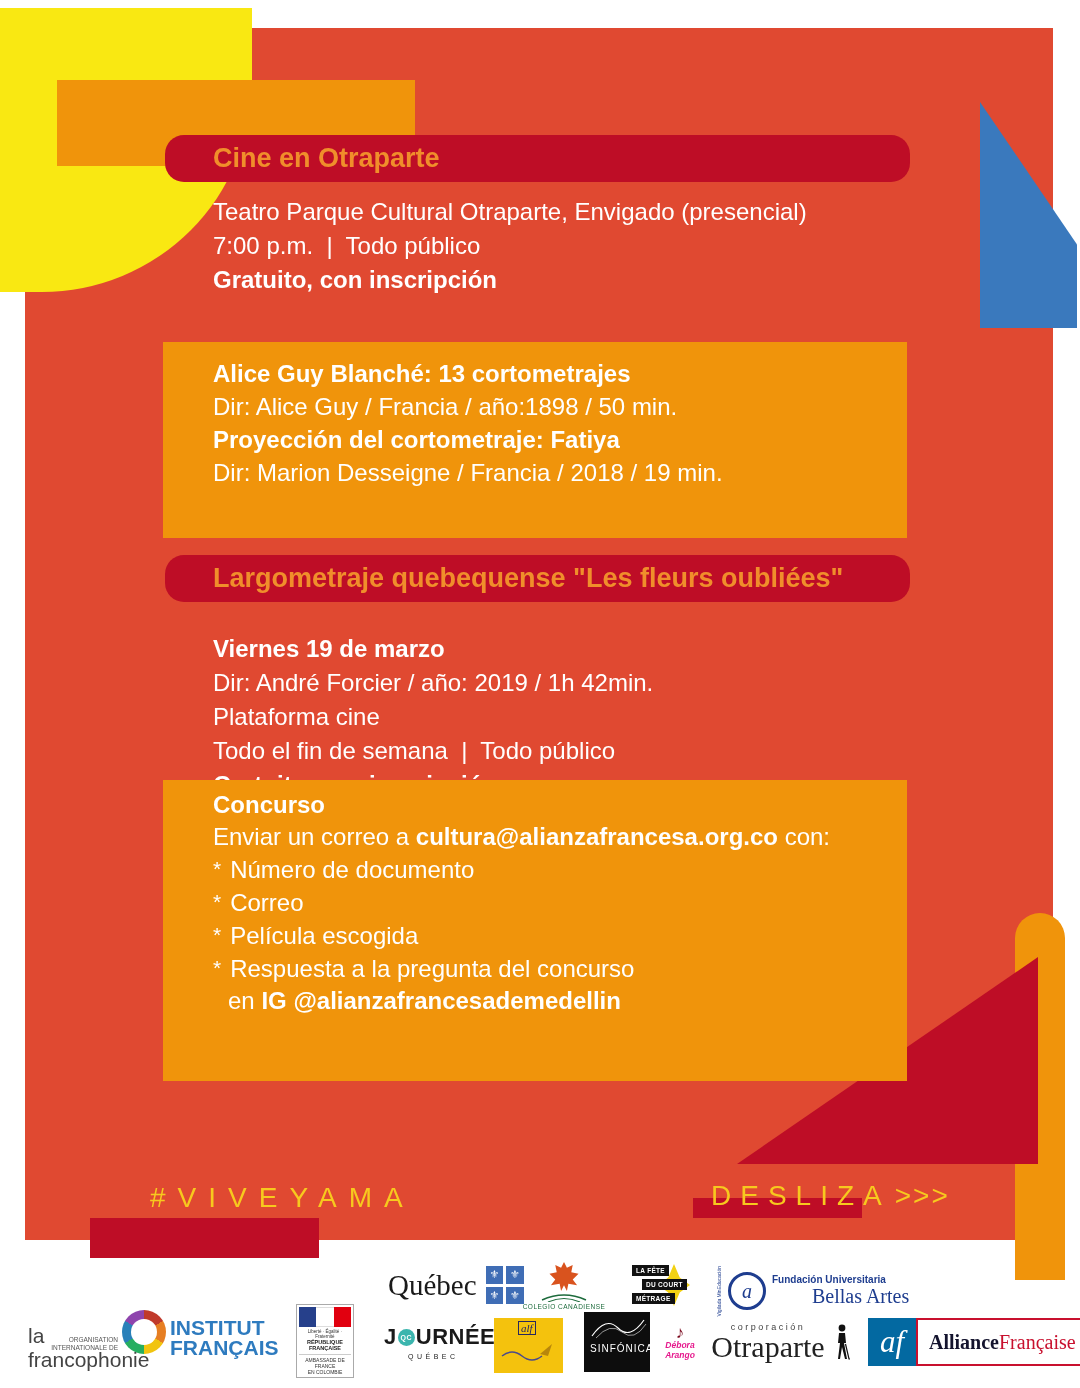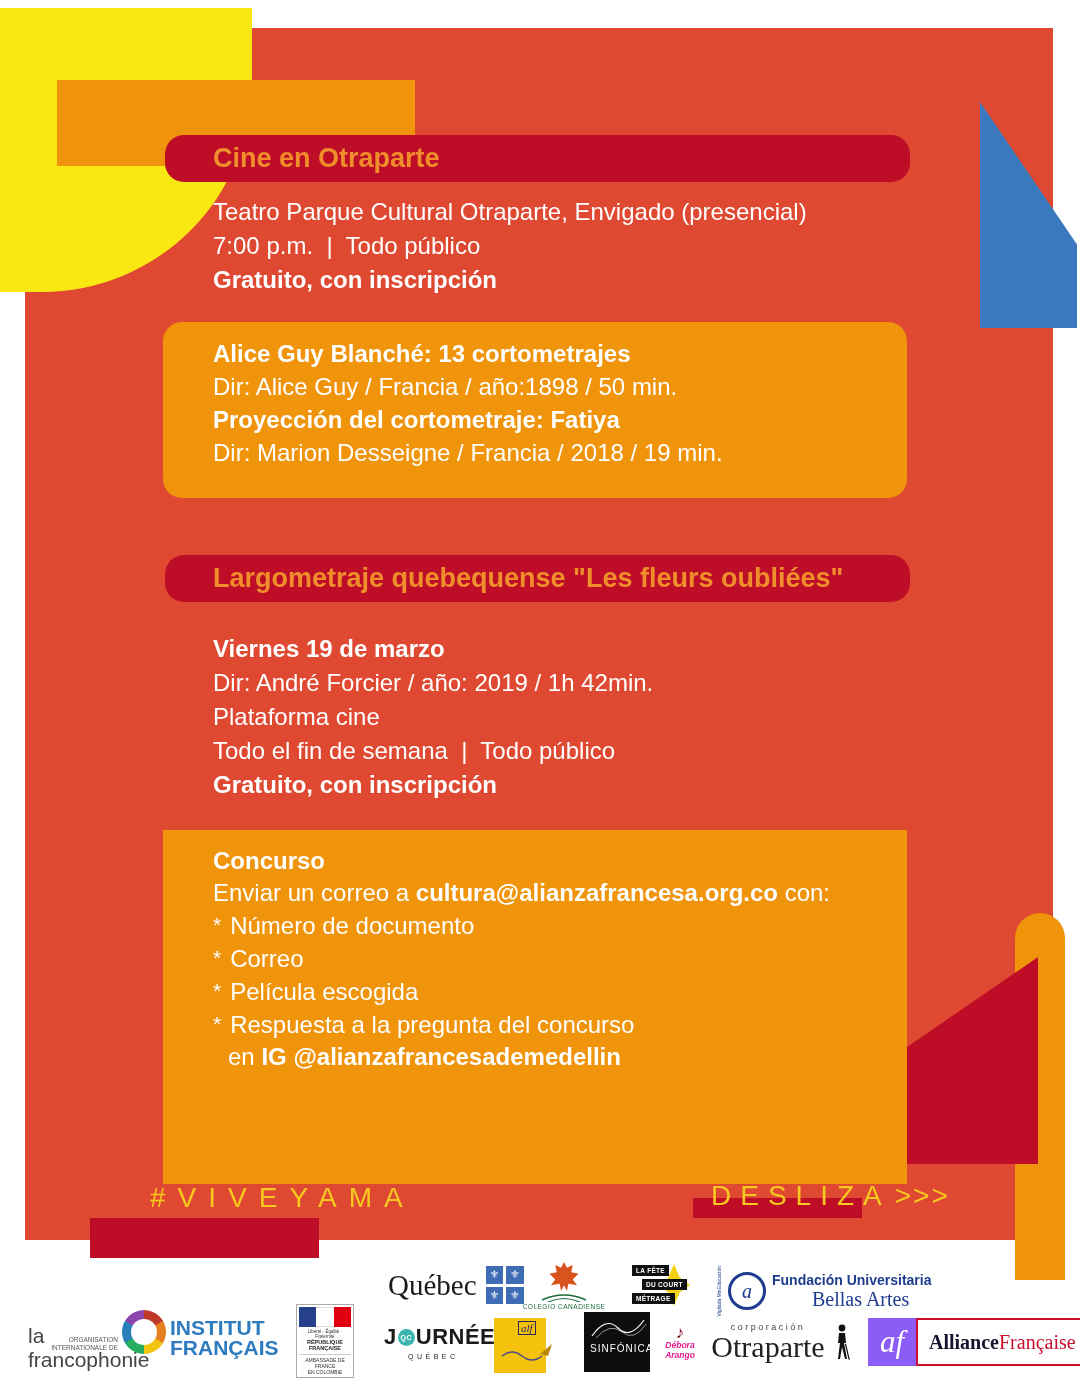--- a/index.html
+++ b/index.html
@@ -29,22 +29,22 @@
 
   
   .text-block { position:absolute; left:213px; color:#ffffff; font-size:24px; line-height:34px; }
   #block1 { top:195px; }
   #block2 { top:632px; }
   .b { font-weight:bold; }
 
   
   .orange-box { position:absolute; left:163px; width:744px; background:#F0940B; color:#ffffff;
                 font-size:24px; padding-left:50px; }
-  #box1 { top:322px; height:176px; line-height:33px; padding-top:15px;border-radius:19px; }
-  #box2 { top:830px; height:354px; line-height:32px; padding-top:15px; }
+  #box1 { top:342px; height:196px; line-height:33px; padding-top:15px; }
+  #box2 { top:780px; height:301px; line-height:32px; padding-top:9px; }
   .bullet { display:inline-block; font-size:21px; vertical-align:2px; margin-right:9px; }
   .indent { padding-left:15px; }
 
   
   .hashtag { position:absolute; left:150px; top:1182px; color:#F7C91E; font-size:28px; letter-spacing:12px; }
   .desliza { position:absolute; left:711px; top:1180px; color:#F7C91E; font-size:28px; letter-spacing:9px; }
   .desliza .arrows { letter-spacing:2px; margin-left:4px; }
 
   
   .logo { position:absolute; }
@@ -65,21 +65,21 @@
                 padding:2px 4px; letter-spacing:.3px; }
   .fete .l1 { left:0; top:3px; }
   .fete .l2 { left:10px; top:17px; }
   .fete .l3 { left:0; top:31px; }
 
   .bellas { left:716px; top:1266px; display:flex; align-items:center; gap:6px; }
   .bellas .vigilada { writing-mode:vertical-rl; transform:rotate(180deg); font-size:5px; color:#1E3D8F; }
   .bellas .ring { width:38px; height:38px; border:3px solid #1E3D8F; border-radius:50%;
                   display:flex; align-items:center; justify-content:center;
                   font-family:"Liberation Serif", serif; font-style:italic; font-size:20px; color:#1E3D8F; }
-  .bellas .t1 { font-size:14px; font-weight:bold; color:#1E3D8F; }
+  .bellas .t1 { font-size:10px; font-weight:bold; color:#1E3D8F; }
   .bellas .t2 { font-family:"Liberation Serif", serif; font-size:20px; color:#1E3D8F;margin-left:40px; }
 
   .franco { left:28px; top:1310px; width:142px; height:62px; position:absolute; }
   .franco .ring { position:absolute; right:4px; top:0; width:44px; height:44px; border-radius:50%;
                   background:conic-gradient(#C0392B 0 60deg,#E67E22 60deg 120deg,#F1C40F 120deg 180deg,
                              #27AE60 180deg 240deg,#2980B9 240deg 300deg,#8E44AD 300deg 360deg); }
   .franco .ring::after { content:""; position:absolute; inset:9px; background:#fff; border-radius:50%; }
   .franco .org { position:absolute; left:0; top:26px; width:90px; text-align:right;
                  font-size:6.5px; color:#555; line-height:8px; }
   .franco .word { position:absolute; left:0; bottom:0; font-size:21px; color:#444; }
@@ -94,38 +94,38 @@
   .ambassade .motto { font-size:4.5px; color:#333; text-align:center; }
   .ambassade .rep   { font-size:5.5px; font-weight:bold; color:#222; text-align:center; }
   .ambassade .emb   { font-size:5px; color:#333; text-align:center; margin-top:3px; border-top:1px solid #ccc; padding-top:2px; }
 
   .journees { left:384px; top:1324px; color:#1a1a1a; }
   .journees .row1 { display:flex; align-items:center; font-size:22px; font-weight:bold; letter-spacing:.5px; }
   .journees .qc-circle { width:17px; height:17px; border-radius:50%; background:#3BB5AE; color:#fff;
                          font-size:7px; font-weight:bold; display:flex; align-items:center; justify-content:center; margin:0 1px; }
   .journees .row2 { font-size:7px; letter-spacing:3.5px; color:#222; margin:3px 0 0 24px; }
 
-  .alf { left:494px; top:1318px; width:52px; height:55px; background:#F4C20D; position:absolute; }
+  .alf { left:494px; top:1318px; width:69px; height:55px; background:#F4C20D; position:absolute; }
   .alf .mark { position:absolute; left:24px; top:3px; font-family:"Liberation Serif", serif; font-style:italic;
                font-size:11px; color:#27275E; border:1px solid #27275E; padding:0 2px; }
 
   .sinfonica { left:584px; top:1312px; width:66px; height:60px; background:#0d0d0d; position:absolute; }
   .sinfonica .sname { position:absolute; left:6px; bottom:18px; color:#fff; font-size:10px; letter-spacing:1px; }
 
   .debora { left:650px; top:1326px; width:60px; position:absolute; text-align:center; }
   .debora .dname { font-size:8.5px; font-weight:bold; font-style:italic; color:#E5188C; }
   .debora .clef { font-size:17px; color:#7A0A1E; line-height:14px; }
 
   .otraparte { left:708px; top:1322px; position:absolute; width:120px; text-align:center; }
   .otraparte .corp { font-size:9px; letter-spacing:2.5px; color:#444; }
   .otraparte .word { font-family:"Liberation Serif", serif; font-size:30px; color:#222; line-height:30px; }
   .otraparte .man  { position:absolute; right:-24px; top:2px; }
 
   .alliance { left:868px; top:1318px; display:flex; align-items:center; }
-  .alliance .af { width:48px; height:48px; background:#8b5cf6; color:#fff; font-family:"Liberation Serif", serif;
+  .alliance .af { width:48px; height:48px; background:#0369a1; color:#fff; font-family:"Liberation Serif", serif;
                   font-style:italic; font-size:31px; display:flex; align-items:center; justify-content:center; }
   .alliance .label { height:48px; border:2px solid #C8102E; background:#fff; display:flex; align-items:center;
                      padding:0 11px; font-family:"Liberation Serif", serif; font-size:20px; }
   .alliance .n1 { font-weight:bold; color:#14142E; }
   .alliance .n2 { color:#C8102E; }
 </style>
 </head>
 <body>
 
 <div class="bg-canvas"></div>

